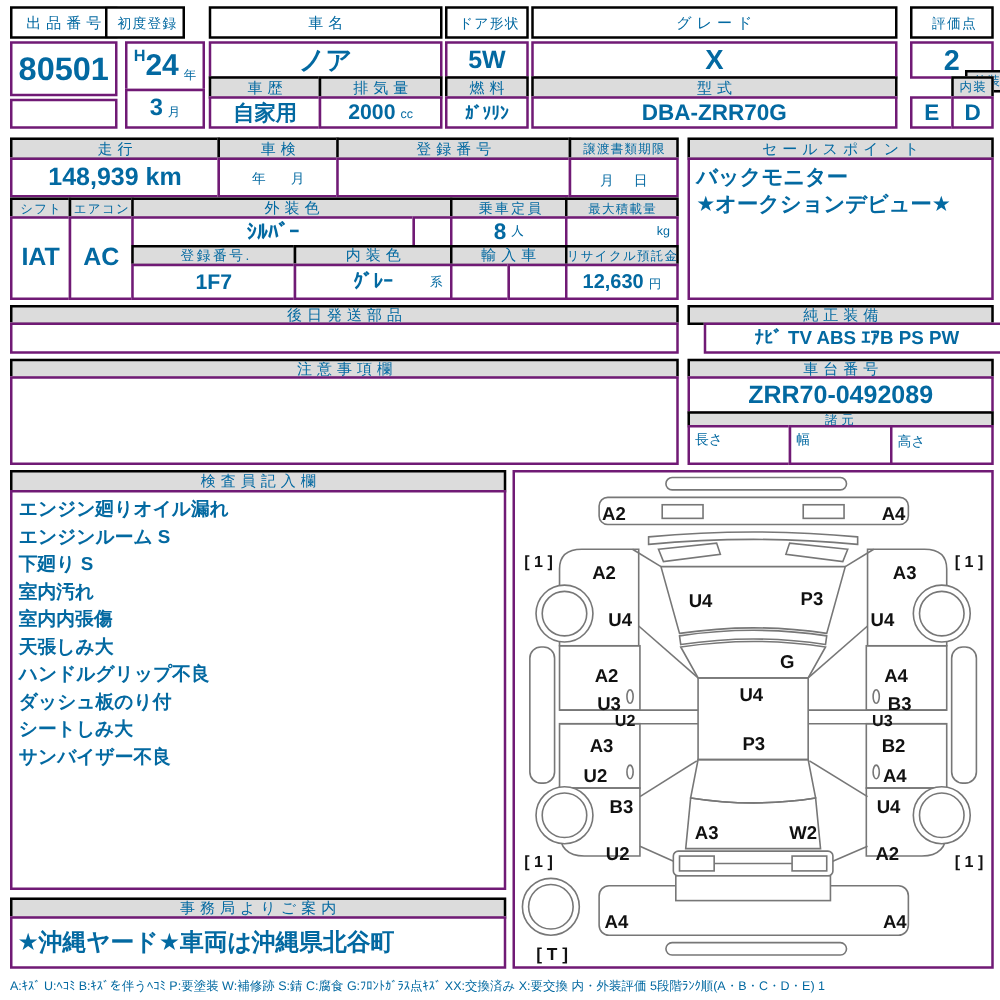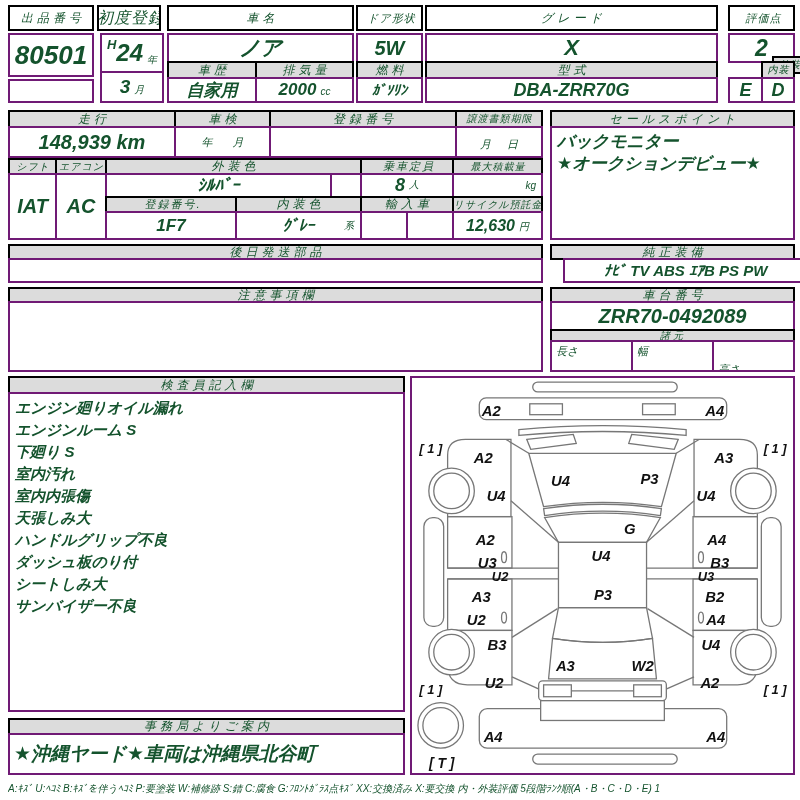--- a/index.html
+++ b/index.html
@@ -1,17 +1,17 @@
 <!DOCTYPE html>
 <html><head>
 <meta charset="utf-8">
 <style>
   html,body{margin:0;padding:0;background:#fff;}
   #sheet{position:relative;width:696px;height:800px;background:#fff;
-         font-family:"Liberation Sans","DejaVu Sans",sans-serif;color:#14532d;font-style:italic;}
+         font-family:"Liberation Sans","DejaVu Sans",sans-serif;color:#0369a1;}
   .c{position:absolute;box-sizing:border-box;border:2px solid #701a75;background:#fff;
      display:flex;align-items:center;justify-content:center;overflow:hidden;white-space:nowrap;}
   .h{position:absolute;box-sizing:border-box;border:2px solid #000;background:#dcdcdc;
      display:flex;align-items:center;justify-content:center;overflow:hidden;white-space:nowrap;
      font-size:12px;letter-spacing:4px;text-indent:4px;}
   .h.w{background:#fff;}
   .h.s{font-size:10px;letter-spacing:1px;text-indent:1px;}
   .b{font-weight:bold;}
   .u{font-size:10px;margin-left:4px;align-self:flex-end;margin-bottom:4px;}
   .left{justify-content:flex-start;}
@@ -23,21 +23,21 @@
 </style>
 </head>
 <body>
 
 <div id="sheet">
 
   <div class="h w" style="left:8px;top:5px;width:86px;height:26px;">出品番号</div>
   <div class="c b" style="left:8px;top:33px;width:86px;height:44px;font-size:26px;">80501</div>
   <div class="c" style="left:8px;top:79px;width:86px;height:24px;"></div>
 
-  <div class="h w" style="left:97px;top:5px;width:64px;height:26px;font-size:16px;letter-spacing:1px;">初度登録</div>
+  <div class="h w" style="left:84px;top:5px;width:64px;height:26px;font-size:11px;letter-spacing:1px;">初度登録</div>
   <div class="c" style="left:100px;top:33px;width:64px;height:40px;">
     <span class="b" style="font-size:13px;align-self:flex-start;margin-top:2px;">H</span>
     <span class="b" style="font-size:24px;">24</span>
     <span class="u">年</span>
   </div>
   <div class="c" style="left:100px;top:71px;width:64px;height:32px;">
     <span class="b" style="font-size:19px;">3</span>
     <span class="u">月</span>
   </div>
 
@@ -128,21 +128,21 @@
   <div class="c b" style="left:563px;top:258px;width:245px;height:25px;font-size:15px;">ﾅﾋﾞ TV ABS ｴｱB PS PW</div>
 
   <div class="h" style="left:8px;top:287px;width:535px;height:16px;">注意事項欄</div>
   <div class="c" style="left:8px;top:301px;width:535px;height:71px;"></div>
 
   <div class="h" style="left:550px;top:287px;width:245px;height:16px;">車台番号</div>
   <div class="c b" style="left:550px;top:301px;width:245px;height:30px;font-size:20px;">ZRR70-0492089</div>
   <div class="h s" style="left:550px;top:329px;width:245px;height:13px;letter-spacing:3px;">諸元</div>
   <div class="c left" style="left:550px;top:340px;width:83px;height:32px;font-size:11px;padding:2px 0 0 4px;align-items:flex-start;">長さ</div>
   <div class="c left" style="left:631px;top:340px;width:83px;height:32px;font-size:11px;padding:2px 0 0 4px;align-items:flex-start;">幅</div>
-  <div class="c left" style="left:712px;top:340px;width:83px;height:32px;font-size:11px;padding:20px 0 0 4px;align-items:flex-start;">高さ</div>
+  <div class="c left" style="left:712px;top:340px;width:83px;height:32px;font-size:11px;padding:4px 0 0 4px;align-items:flex-start;">高さ</div>
 
   <div class="h" style="left:8px;top:376px;width:397px;height:18px;">検査員記入欄</div>
   <div class="c lines ilist" style="left:8px;top:392px;width:397px;height:320px;">
     <div>エンジン廻りオイル漏れ</div>
     <div>エンジンルーム S</div>
     <div>下廻り S</div>
     <div>室内汚れ</div>
     <div>室内内張傷</div>
     <div>天張しみ大</div>
     <div>ハンドルグリップ不良</div>

